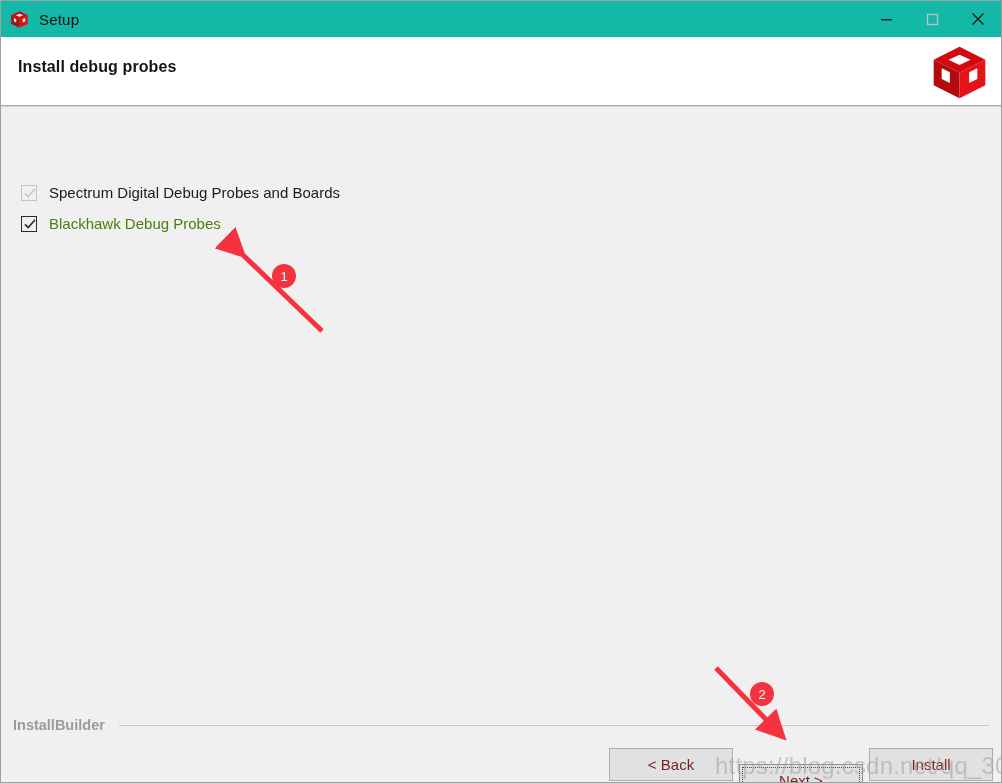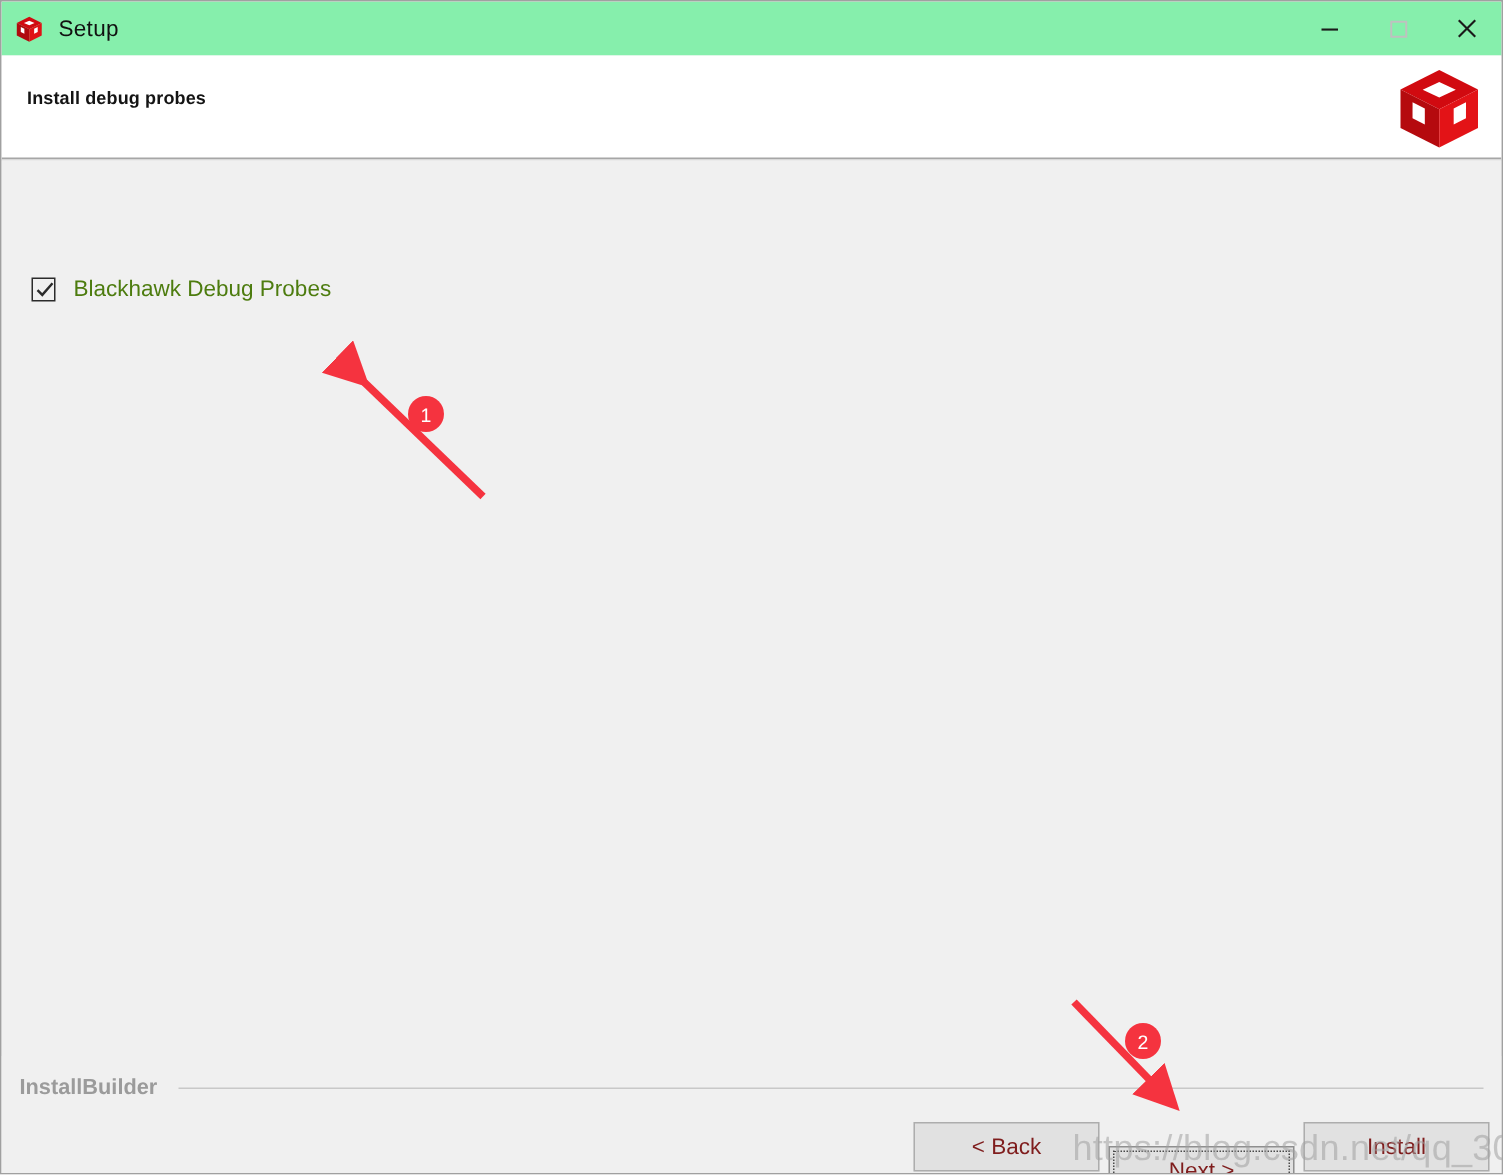--- a/index.html
+++ b/index.html
@@ -25,21 +25,21 @@
     box-sizing: border-box;
     overflow: hidden;
   }
 
   
   #titlebar {
     position: absolute;
     left: 0; top: 0;
     width: 100%;
     height: 36px;
-    background: #86efac;
+    background: #14b8a6;
     box-sizing: border-box;
   }
   #title-left {
     position: absolute;
     left: 9px; top: 0;
     height: 36px;
     display: flex;
     align-items: center;
     gap: 10px;
   }
@@ -79,21 +79,21 @@
     left: 0; top: 36px;
     width: 100%;
     height: 69px;
     background: #ffffff;
     box-sizing: border-box;
   }
   #header-title {
     position: absolute;
     left: 17px;
     top: 21px;
-    font-size: 12px;
+    font-size: 16px;
     font-weight: bold;
     color: #141414;
     letter-spacing: 0.1px;
     white-space: nowrap;
   }
   #header-logo {
     position: absolute;
     right: 13px;
     top: 7px;
     width: 57px;
@@ -324,20 +324,28 @@
     </div>
   </div>
   <div id="header-sep"></div>
   <div id="header-sep2"></div>
 
   <div id="body-area">
 
 
     <div id="checkbox-list">
 
+      <div class="cb-row">
+        <span class="cb-box disabled">
+          <svg width="18" height="18" viewBox="0 0 18 18">
+            <polyline points="4,9.4 7.2,12.6 14,4.8" fill="none" stroke="#c4c4c4" stroke-width="1.5"></polyline>
+          </svg>
+        </span>
+        <span class="cb-label disabled-label">Spectrum Digital Debug Probes and Boards</span>
+      </div>
 
       <div class="cb-row">
         <span class="cb-box enabled">
           <svg width="18" height="18" viewBox="0 0 18 18">
             <polyline points="4,9.4 7.2,12.6 14,4.8" fill="none" stroke="#2b2b2b" stroke-width="1.6"></polyline>
           </svg>
         </span>
         <span class="cb-label">Blackhawk Debug Probes</span>
       </div>
 

